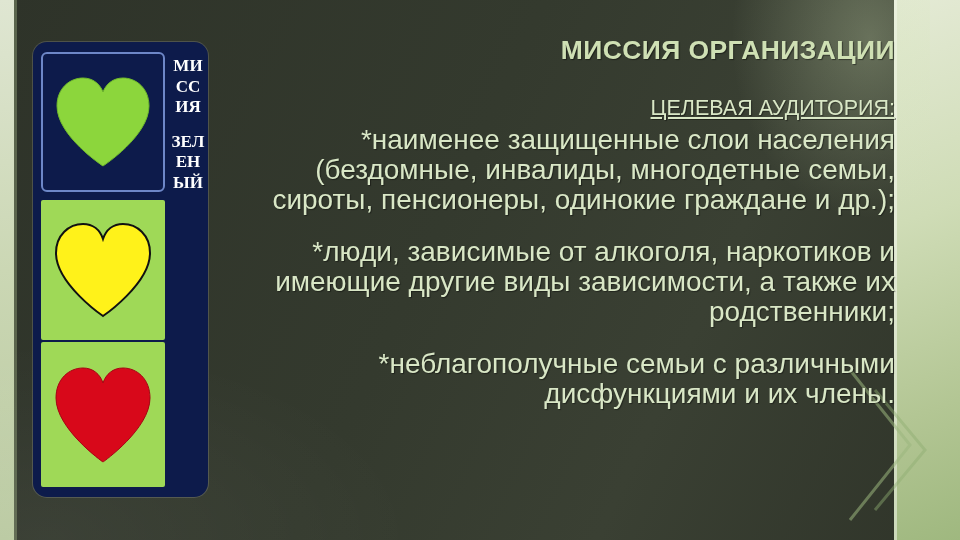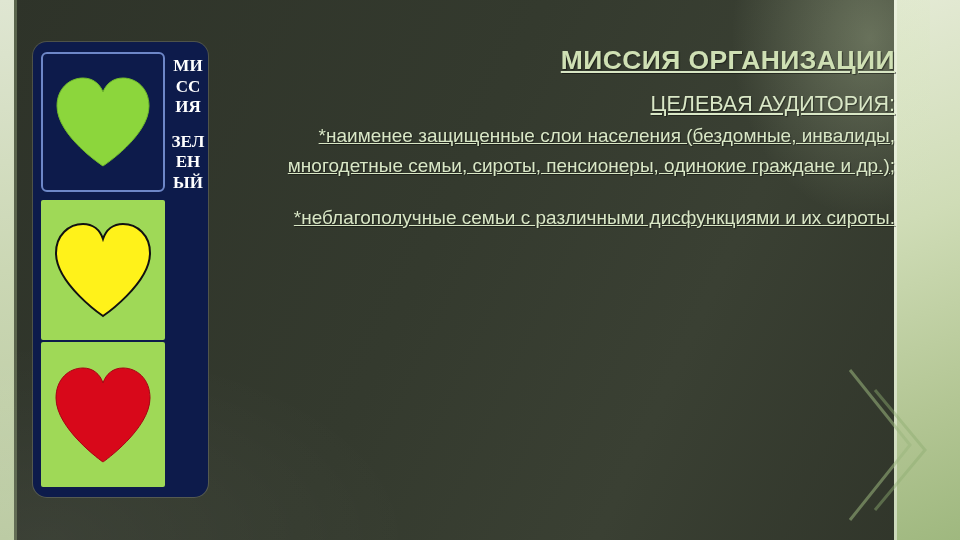--- a/index.html
+++ b/index.html
@@ -146,55 +146,54 @@
   }
   .tl-word .gap {
     display: block;
     height: 14px;
   }
 
   
   .content {
     position: absolute;
     left: 235px;
-    top: 44px;
+    top: 34px;
     width: 660px;
     text-align: right;
     color: #d8e6c4;
-    text-decoration: underline;
   }
   .title {
     font-family: "Liberation Sans", sans-serif;
     font-weight: bold;
     font-size: 26.5px;
     line-height: 33px;
     color: #cfe0b4;
     letter-spacing: .4px;
     text-shadow: 1px 1px 1px rgba(0,0,0,.45);
   }
   .title .line2 {
     display: block;
     color: #8dd24a;
   }
   .subtitle-block {
-    margin-top: 12px;
+    margin-top: 26px;
     font-size: 21.5px;
     line-height: 30px;
     color: #d9e7c6;
     text-shadow: 1px 1px 1px rgba(0,0,0,.4);
   }
   .audience-label {
     display: inline-block;
     text-decoration: underline;
     font-size: 21.5px;
     color: #d9e7c6;
   }
   .para {
     margin-top: 22px;
-    font-size: 19px;
+    font-size: 28px;
     line-height: 30px;
     color: #d9e7c6;
     text-shadow: 1px 1px 1px rgba(0,0,0,.4);
   }
   .para.first {
     margin-top: 2px;
   }
 </style>
 </head>
 <body>
@@ -243,17 +242,18 @@
   </div>
 
   <div class="content">
     <div class="title">
       <span>МИССИЯ ОРГАНИЗАЦИИ</span>
     </div>
 
     <div class="subtitle-block">
       <span class="audience-label">ЦЕЛЕВАЯ АУДИТОРИЯ:</span>
       <div class="para first">*наименее защищенные слои населения (бездомные, инвалиды, многодетные семьи, сироты, пенсионеры, одинокие граждане и др.);</div>
-      <div class="para">*неблагополучные семьи с различными дисфункциями и их сироты.</div>
+      <div class="para">*люди, зависимые от алкоголя, наркотиков и имеющие другие виды зависимости, а также их родственники;</div>
+      <div class="para">*неблагополучные семьи с различными дисфункциями и их члены.</div>
     </div>
   </div>
 
 </div>
 
 </body></html>

